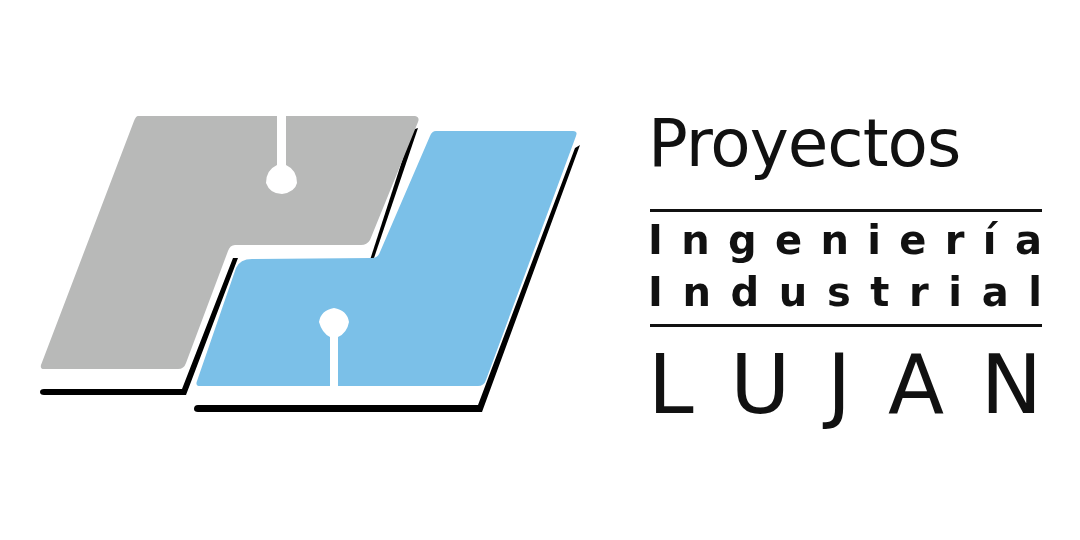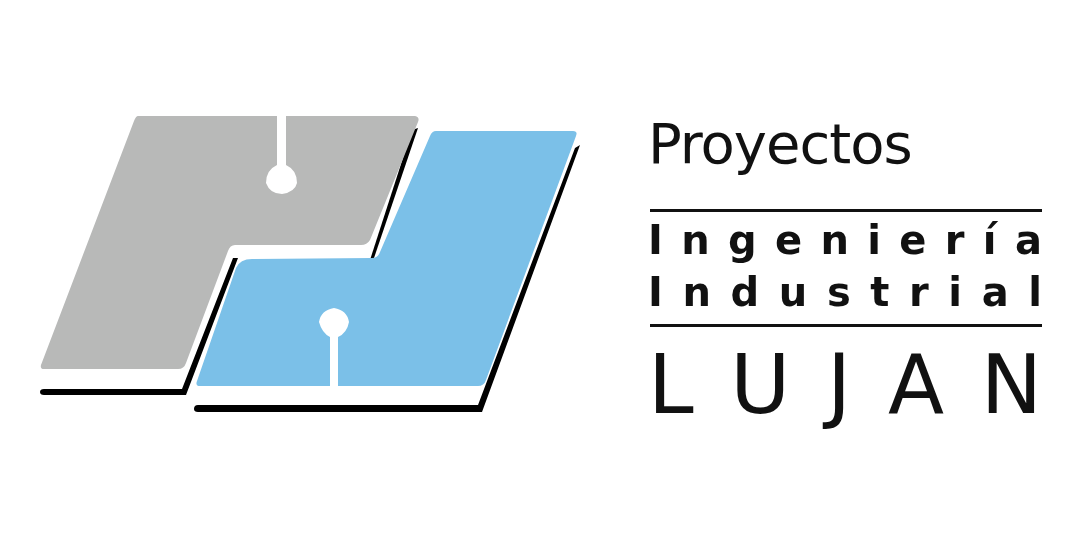--- a/index.html
+++ b/index.html
@@ -1,19 +1,19 @@
 <!DOCTYPE html>
 <html><head>
 <meta charset="utf-8">
 <style>
   html, body { margin:0; padding:0; background:#ffffff; }
   body { width:1080px; height:540px; position:relative; overflow:hidden; font-family:"DejaVu Sans", sans-serif; }
   .logo-mark { position:absolute; left:0; top:0; width:600px; height:540px; }
   .wordmark { position:absolute; left:648px; top:100px; width:394px; }
-  .title { position:absolute; left:0; top:4px; width:394px; font-size:56px; line-height:80px; color:#111; letter-spacing:-1px; white-space:nowrap; font-family:"DejaVu Sans", sans-serif; }
+  .title { position:absolute; left:0; top:4px; width:394px; font-size:66px; line-height:80px; color:#111; letter-spacing:-1px; white-space:nowrap; font-family:"DejaVu Sans", sans-serif; }
   .rule { position:absolute; left:2px; width:392px; height:3px; background:#111; }
   .line-spaced { position:absolute; left:0; width:394px; display:flex; justify-content:space-between; font-size:40px; font-weight:bold; color:#111; line-height:44px; font-family:"DejaVu Sans", sans-serif; }
   .city { position:absolute; left:0; top:240px; width:394px; display:flex; justify-content:space-between; font-size:82px; color:#111; line-height:90px; font-family:"DejaVu Sans", sans-serif; }
   .city span, .line-spaced span { display:block; }
 </style>
 </head>
 <body>
 
 <svg class="logo-mark" viewBox="0 0 600 540" xmlns="http://www.w3.org/2000/svg">
 

